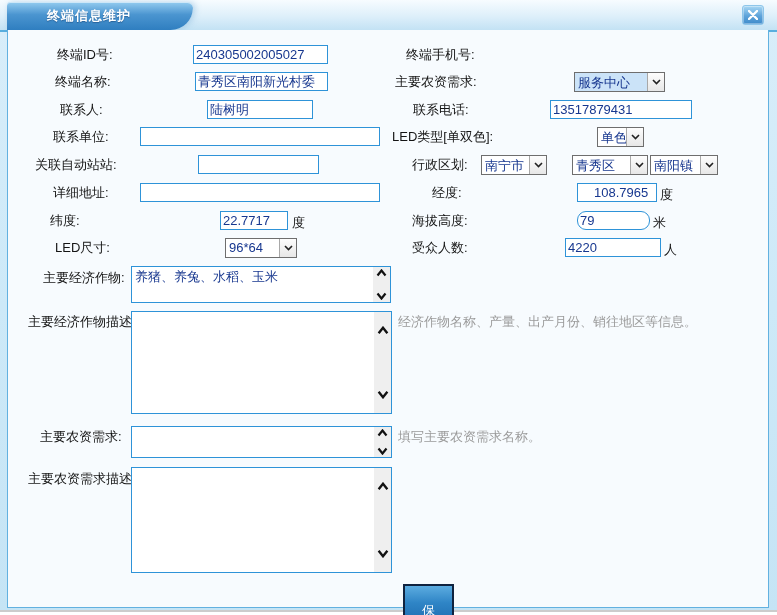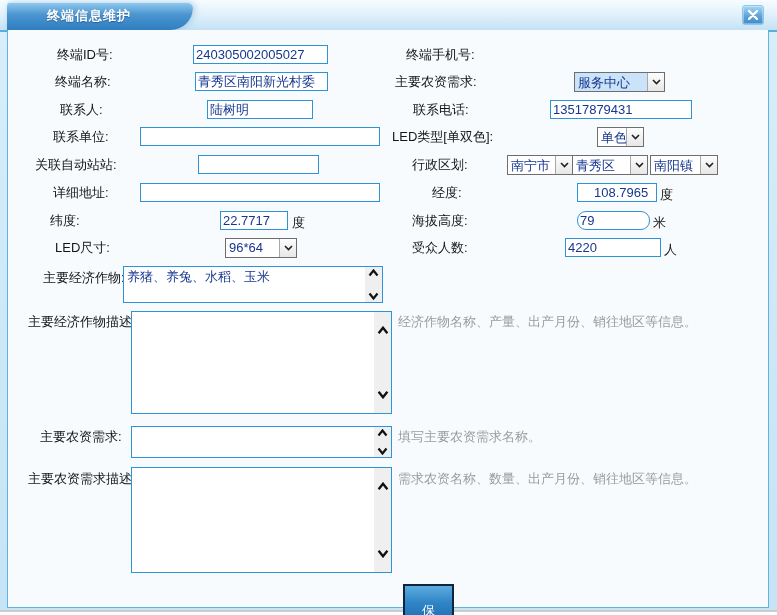--- a/index.html
+++ b/index.html
@@ -105,21 +105,21 @@
     <span class="arrow">
         <svg width="9" height="6" viewBox="0 0 9 6">
           <polyline points="1,1 4.5,4.5 8,1" stroke="#222" stroke-width="1.6" fill="none"></polyline>
         </svg>
       </span>
   </div>
 
   <span class="lbl" style="left:35px;top:155px">关联自动站站:</span>
   <input class="inp" style="left: 198px; top: 155px; width: 121px;" value="">
   <span class="lbl" style="left:412px;top:155px">行政区划:</span>
-  <div class="sel" style="left:507px;top:155px;width:66px">
+  <div class="sel" style="left:481px;top:155px;width:66px">
     <span class="txt">南宁市</span>
     <span class="arrow">
         <svg width="9" height="6" viewBox="0 0 9 6">
           <polyline points="1,1 4.5,4.5 8,1" stroke="#222" stroke-width="1.6" fill="none"></polyline>
         </svg>
       </span>
   </div>
   <div class="sel" style="left:572px;top:155px;width:76px">
     <span class="txt">青秀区</span>
     <span class="arrow">
@@ -157,21 +157,21 @@
         <svg width="9" height="6" viewBox="0 0 9 6">
           <polyline points="1,1 4.5,4.5 8,1" stroke="#222" stroke-width="1.6" fill="none"></polyline>
         </svg>
       </span>
   </div>
   <span class="lbl" style="left:412px;top:238px">受众人数:</span>
   <input class="inp" style="left: 565px; top: 238px; width: 96px;" value="4220">
   <span class="unit" style="left:664px;top:240px">人</span>
 
   <span class="lbl" style="left:43px;top:268px">主要经济作物:</span>
-  <div class="ta-wrap" style="left:123px;top:266px;width:260px;height:37px">
+  <div class="ta-wrap" style="left:131px;top:266px;width:260px;height:37px">
     <textarea style="">养猪、养兔、水稻、玉米</textarea>
     <div class="ta-scroll">
       <svg width="11" height="8" viewBox="0 0 11 8">
           <polyline points="1.5,6.5 5.5,1.5 9.5,6.5" stroke="#111" stroke-width="2.2" fill="none"></polyline>
         </svg>
       <svg width="11" height="8" viewBox="0 0 11 8">
           <polyline points="1.5,1.5 5.5,6.5 9.5,1.5" stroke="#111" stroke-width="2.2" fill="none"></polyline>
         </svg>
     </div>
   </div>
@@ -209,17 +209,16 @@
     <textarea style=""></textarea>
     <div class="ta-scroll big">
       <svg width="12" height="9" viewBox="0 0 11 8">
           <polyline points="1.5,6.5 5.5,1.5 9.5,6.5" stroke="#111" stroke-width="2.2" fill="none"></polyline>
         </svg>
       <svg width="12" height="9" viewBox="0 0 11 8">
           <polyline points="1.5,1.5 5.5,6.5 9.5,1.5" stroke="#111" stroke-width="2.2" fill="none"></polyline>
         </svg>
     </div>
   </div>
-  <span class="hint" style="left:398px;top:469px">需求农资名称、数量、出产月份、销往地区等信息。</span>
 
   <button class="save-btn">保存</button>
 
 </div>
 
 </body></html>

